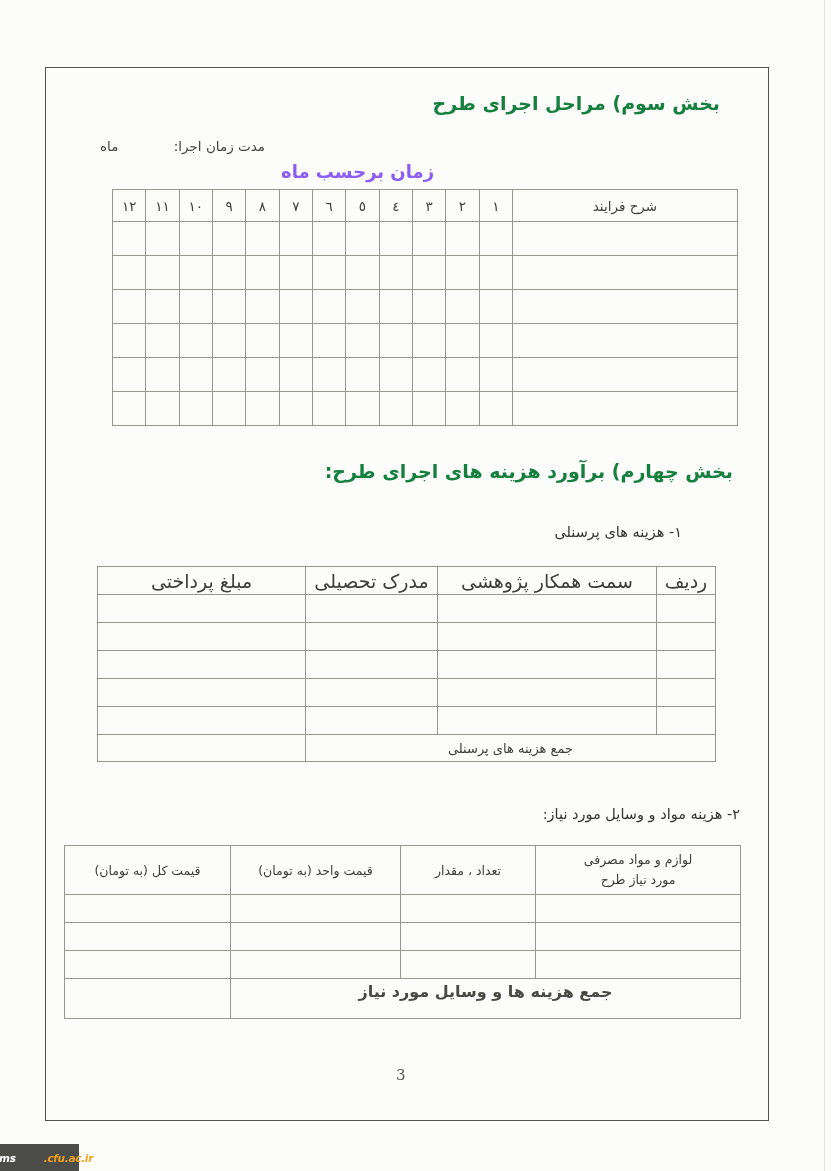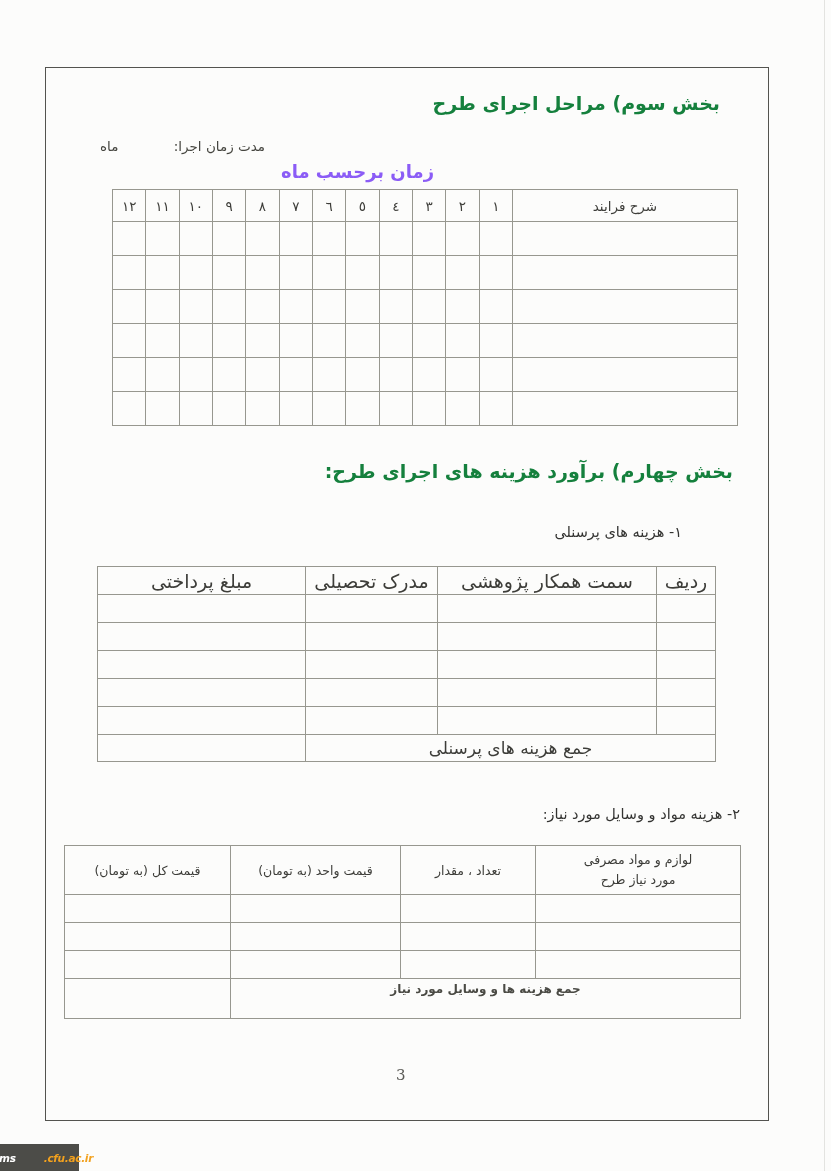--- a/index.html
+++ b/index.html
@@ -47,28 +47,28 @@
 
   
   #schedule { left:112px; top:189px; width:625px; }
   #schedule thead td { height:32px; font-size:13.5px; }
   #schedule tbody td { height:34px; }
 
   
   #personnel { left:97px; top:566px; width:618px; }
   #personnel thead td { height:28px; font-size:19px; }
   #personnel tbody td { height:28px; }
-  #personnel tfoot td { height:27px; font-size:17px; }
+  #personnel tfoot td { height:27px; font-size:13px; }
 
   
   #materials { left:64px; top:845px; width:676px; }
   #materials thead td { height:49px; font-size:12.5px; white-space:normal; }
   #materials thead td .hline { display:block; line-height:1.6; }
   #materials tbody td { height:28px; }
-  #materials tfoot td { height:40px; vertical-align:top; padding-top:3px; font-size:12px; font-weight:bold; color:#4a4a44; }
+  #materials tfoot td { height:40px; vertical-align:top; padding-top:3px; font-size:16px; font-weight:bold; color:#4a4a44; }
 
   .page-num {
     left:396px; top:1066px;
     font-family:"DejaVu Serif", serif;
     font-size:15px; color:#5a5a56;
   }
 
   .watermark {
     left:0; top:1144px; width:79px; height:27px;
     background:#4c4c48;

